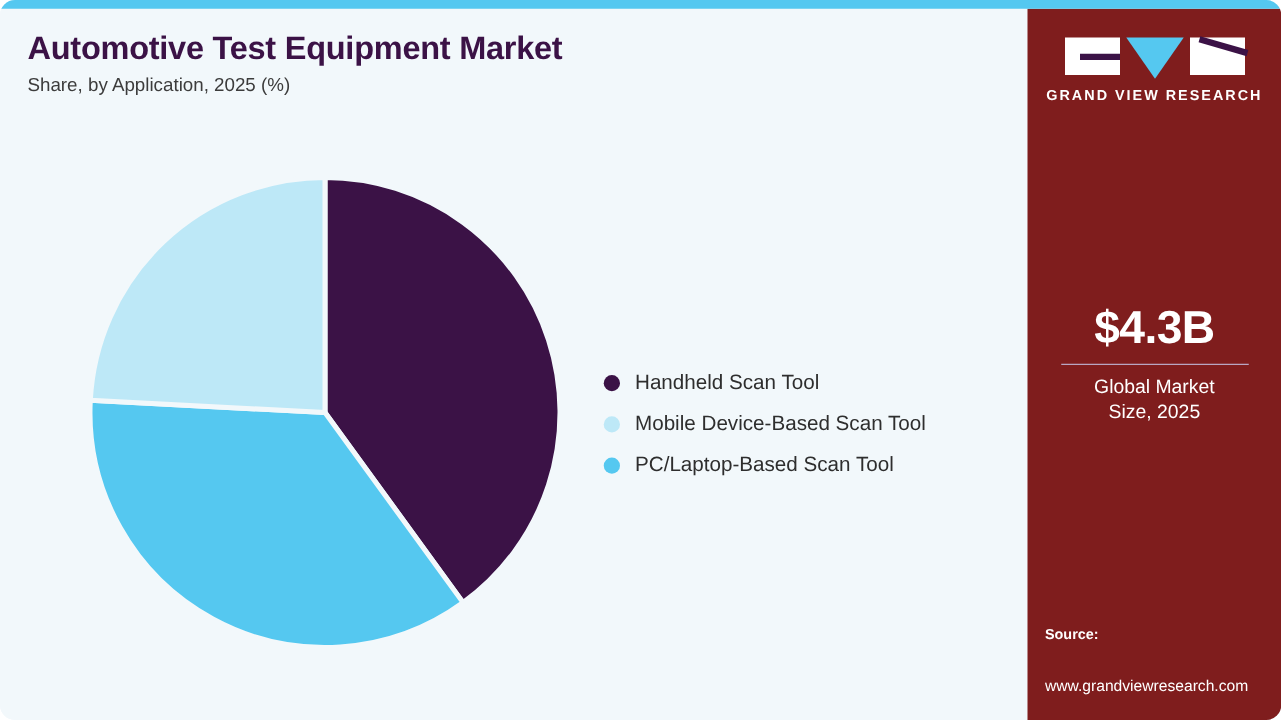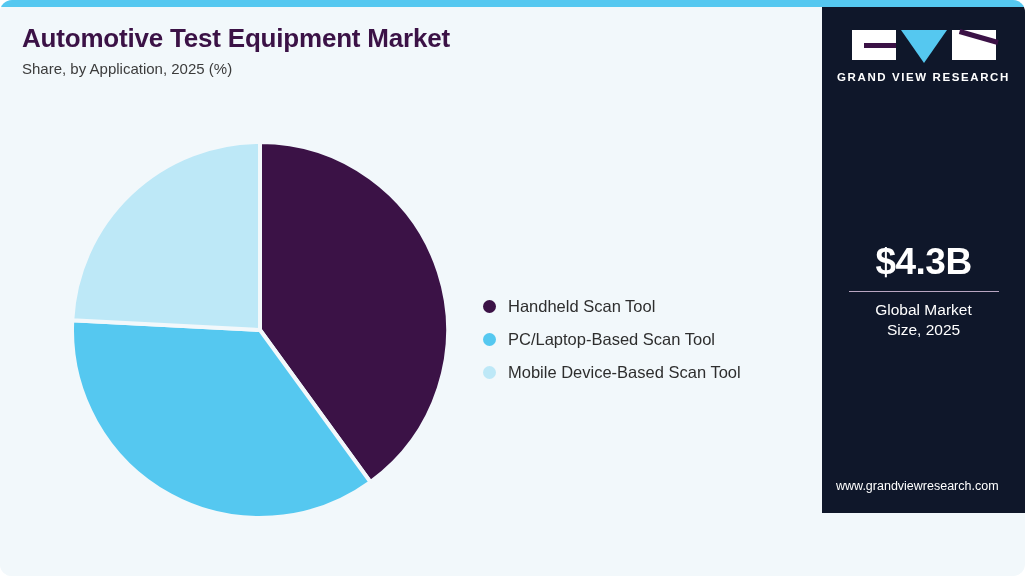--- a/index.html
+++ b/index.html
@@ -101,22 +101,22 @@
     color: #2e2e2e;
     white-space: nowrap;
   }
 
   
   #side-panel {
     position: absolute;
     top: 7px;
     left: 822px;
     width: 203px;
-    height: 506px;
-    background: #0f172a;
+    height: 569px;
+    background: #7f1d1d;
     color: #ffffff;
   }
 
   #logo-block {
     position: absolute;
     top: 23px;
     left: 0;
     width: 203px;
     text-align: center;
   }
@@ -240,26 +240,26 @@
           </g>
       </svg>
     </div>
 
     <div id="legend">
       <div class="legend-row">
         <span class="legend-dot" style="background: rgb(59, 18, 70);"></span>
         <span class="legend-label">Handheld Scan Tool</span>
       </div>
       <div class="legend-row">
+        <span class="legend-dot" style="background: rgb(189, 232, 247);"></span>
+        <span class="legend-label">Mobile Device-Based Scan Tool</span>
+      </div>
+      <div class="legend-row">
         <span class="legend-dot" style="background: rgb(85, 200, 240);"></span>
         <span class="legend-label">PC/Laptop-Based Scan Tool</span>
-      </div>
-      <div class="legend-row">
-        <span class="legend-dot" style="background: rgb(189, 232, 247);"></span>
-        <span class="legend-label">Mobile Device-Based Scan Tool</span>
       </div>
     </div>
 
   </div>
 
   <div id="side-panel">
 
     <div id="logo-block">
       <div id="logo-marks">
         <span class="logo-letter logo-g"></span>
@@ -269,17 +269,18 @@
       <div id="logo-wordmark">GRAND VIEW RESEARCH</div>
     </div>
 
     <div id="stat-block">
       <div id="stat-value">$4.3B</div>
       <div id="stat-divider"></div>
       <div id="stat-caption">Global Market Size, 2025</div>
     </div>
 
     <div id="source-block">
+      <div id="source-label">Source:</div>
       <div id="source-url">www.grandviewresearch.com</div>
     </div>
 
   </div>
 </div>
 
 </body></html>

